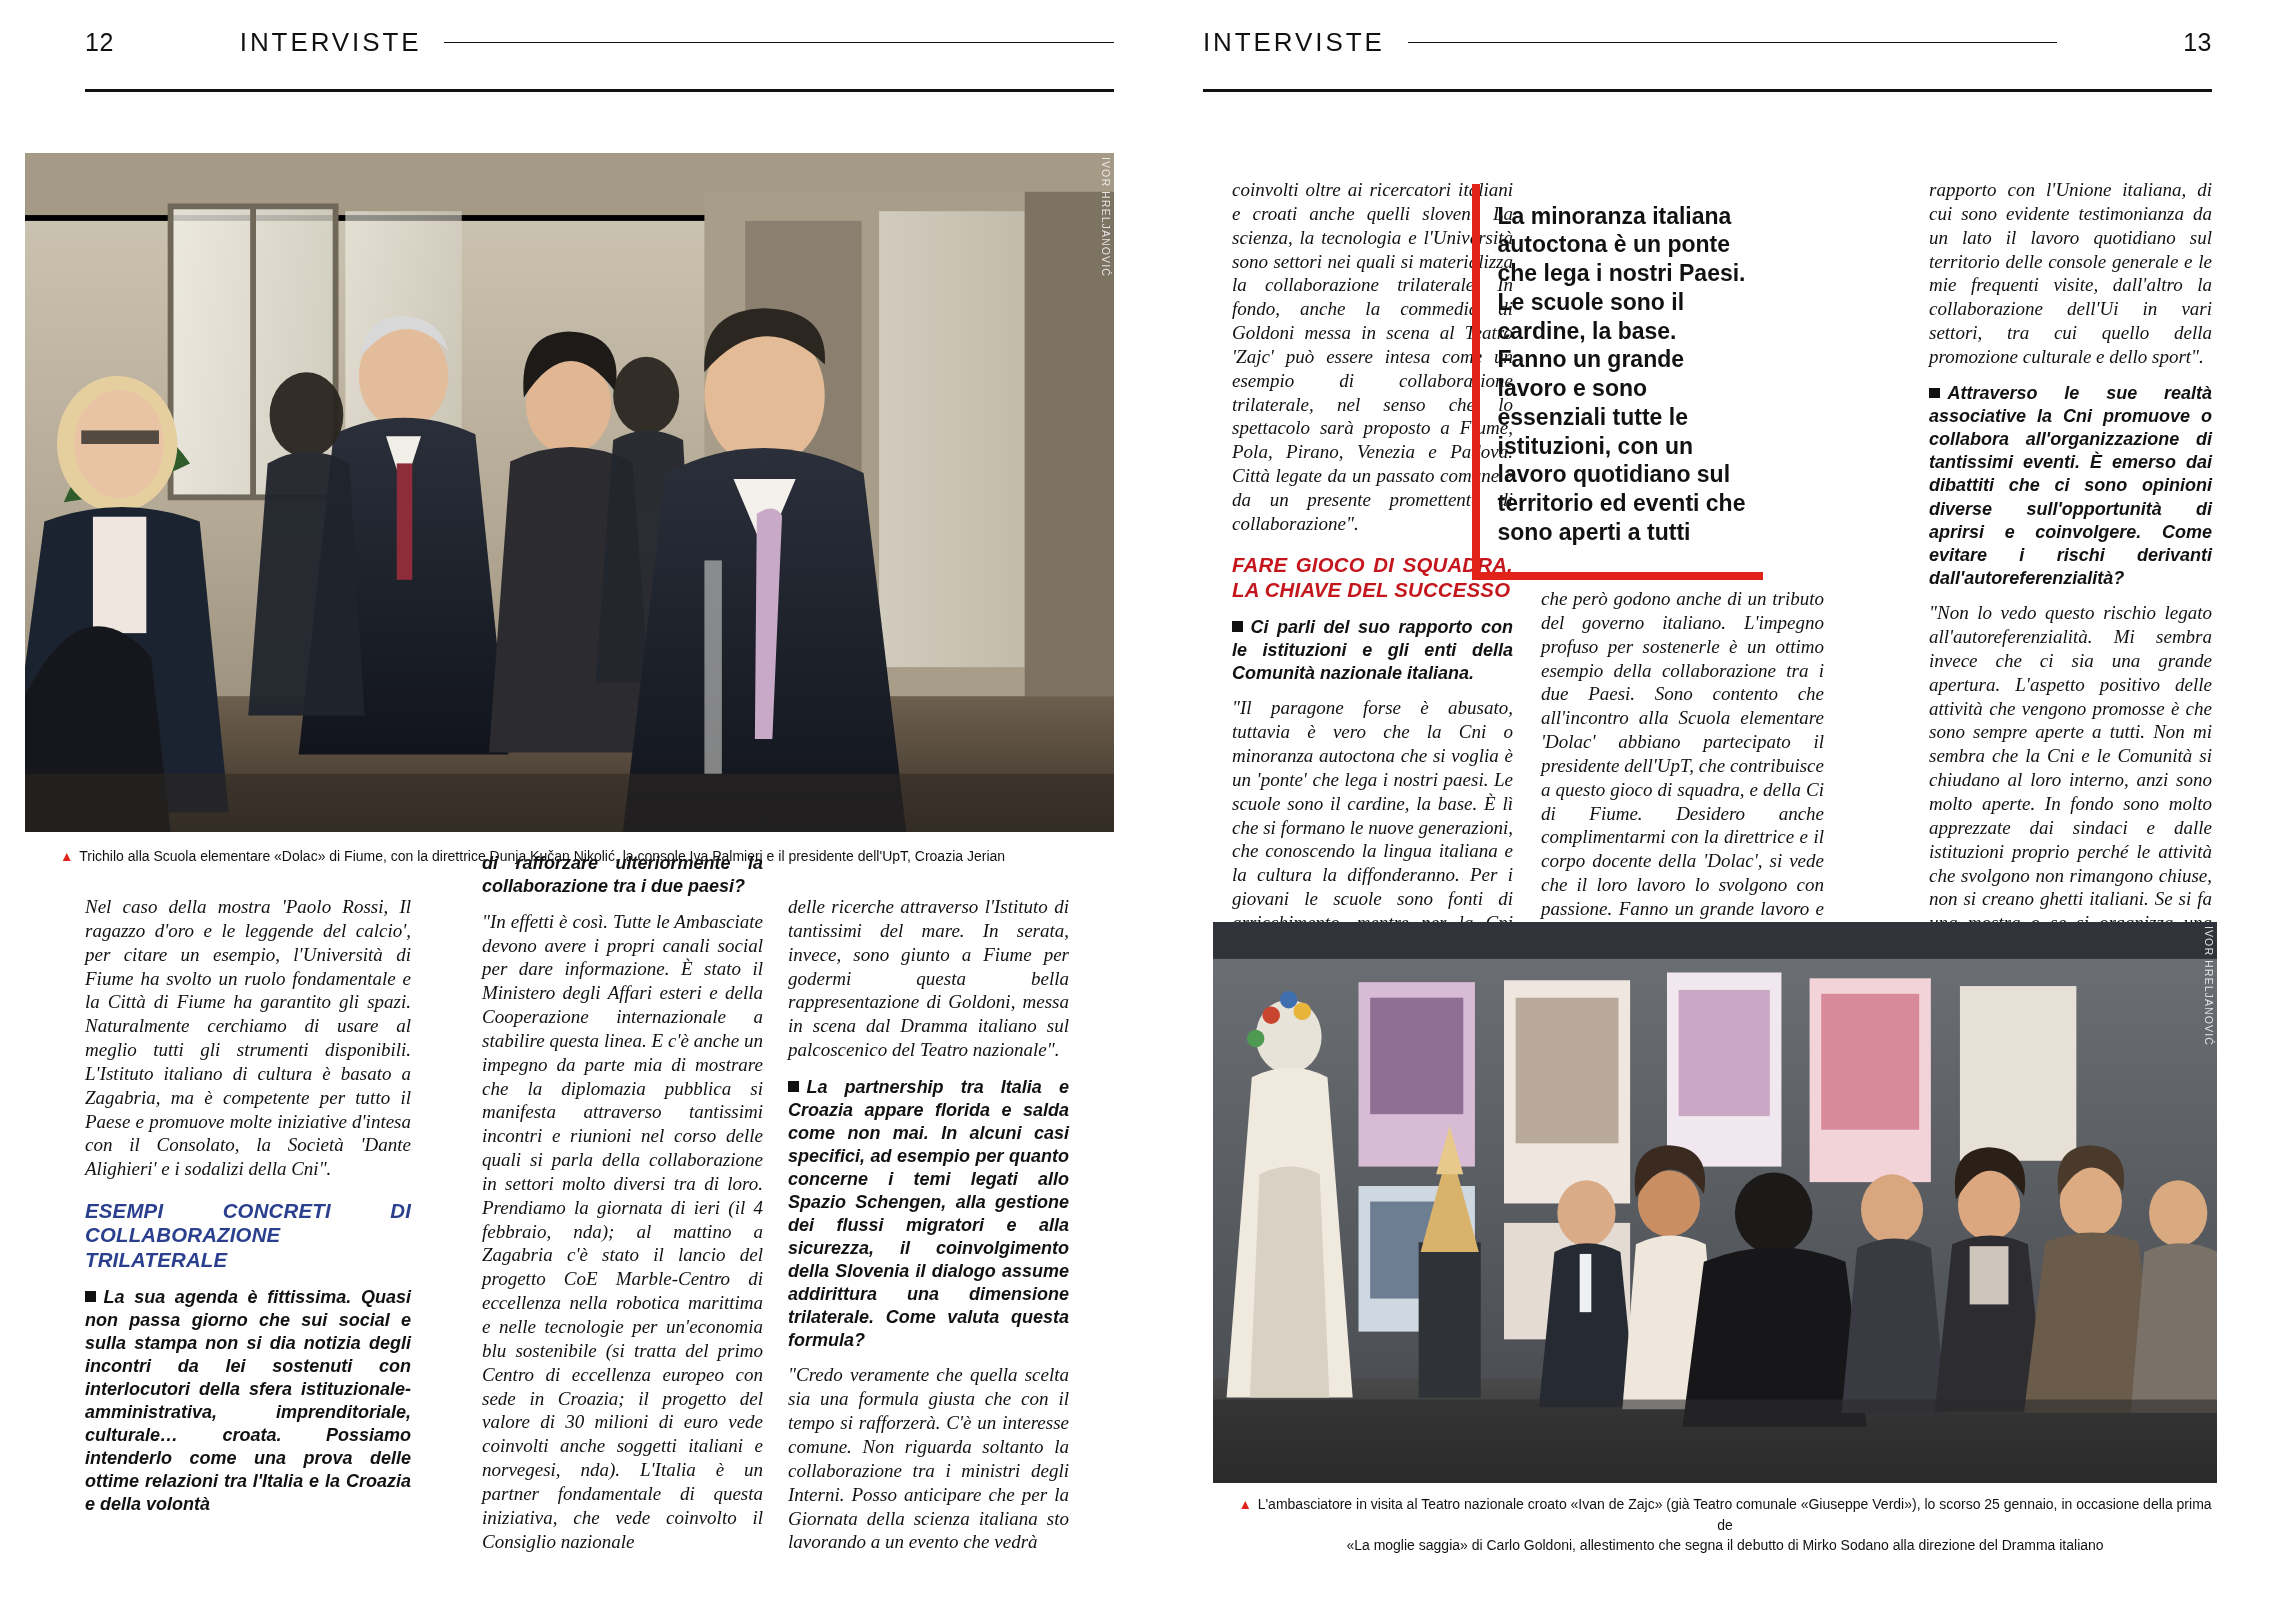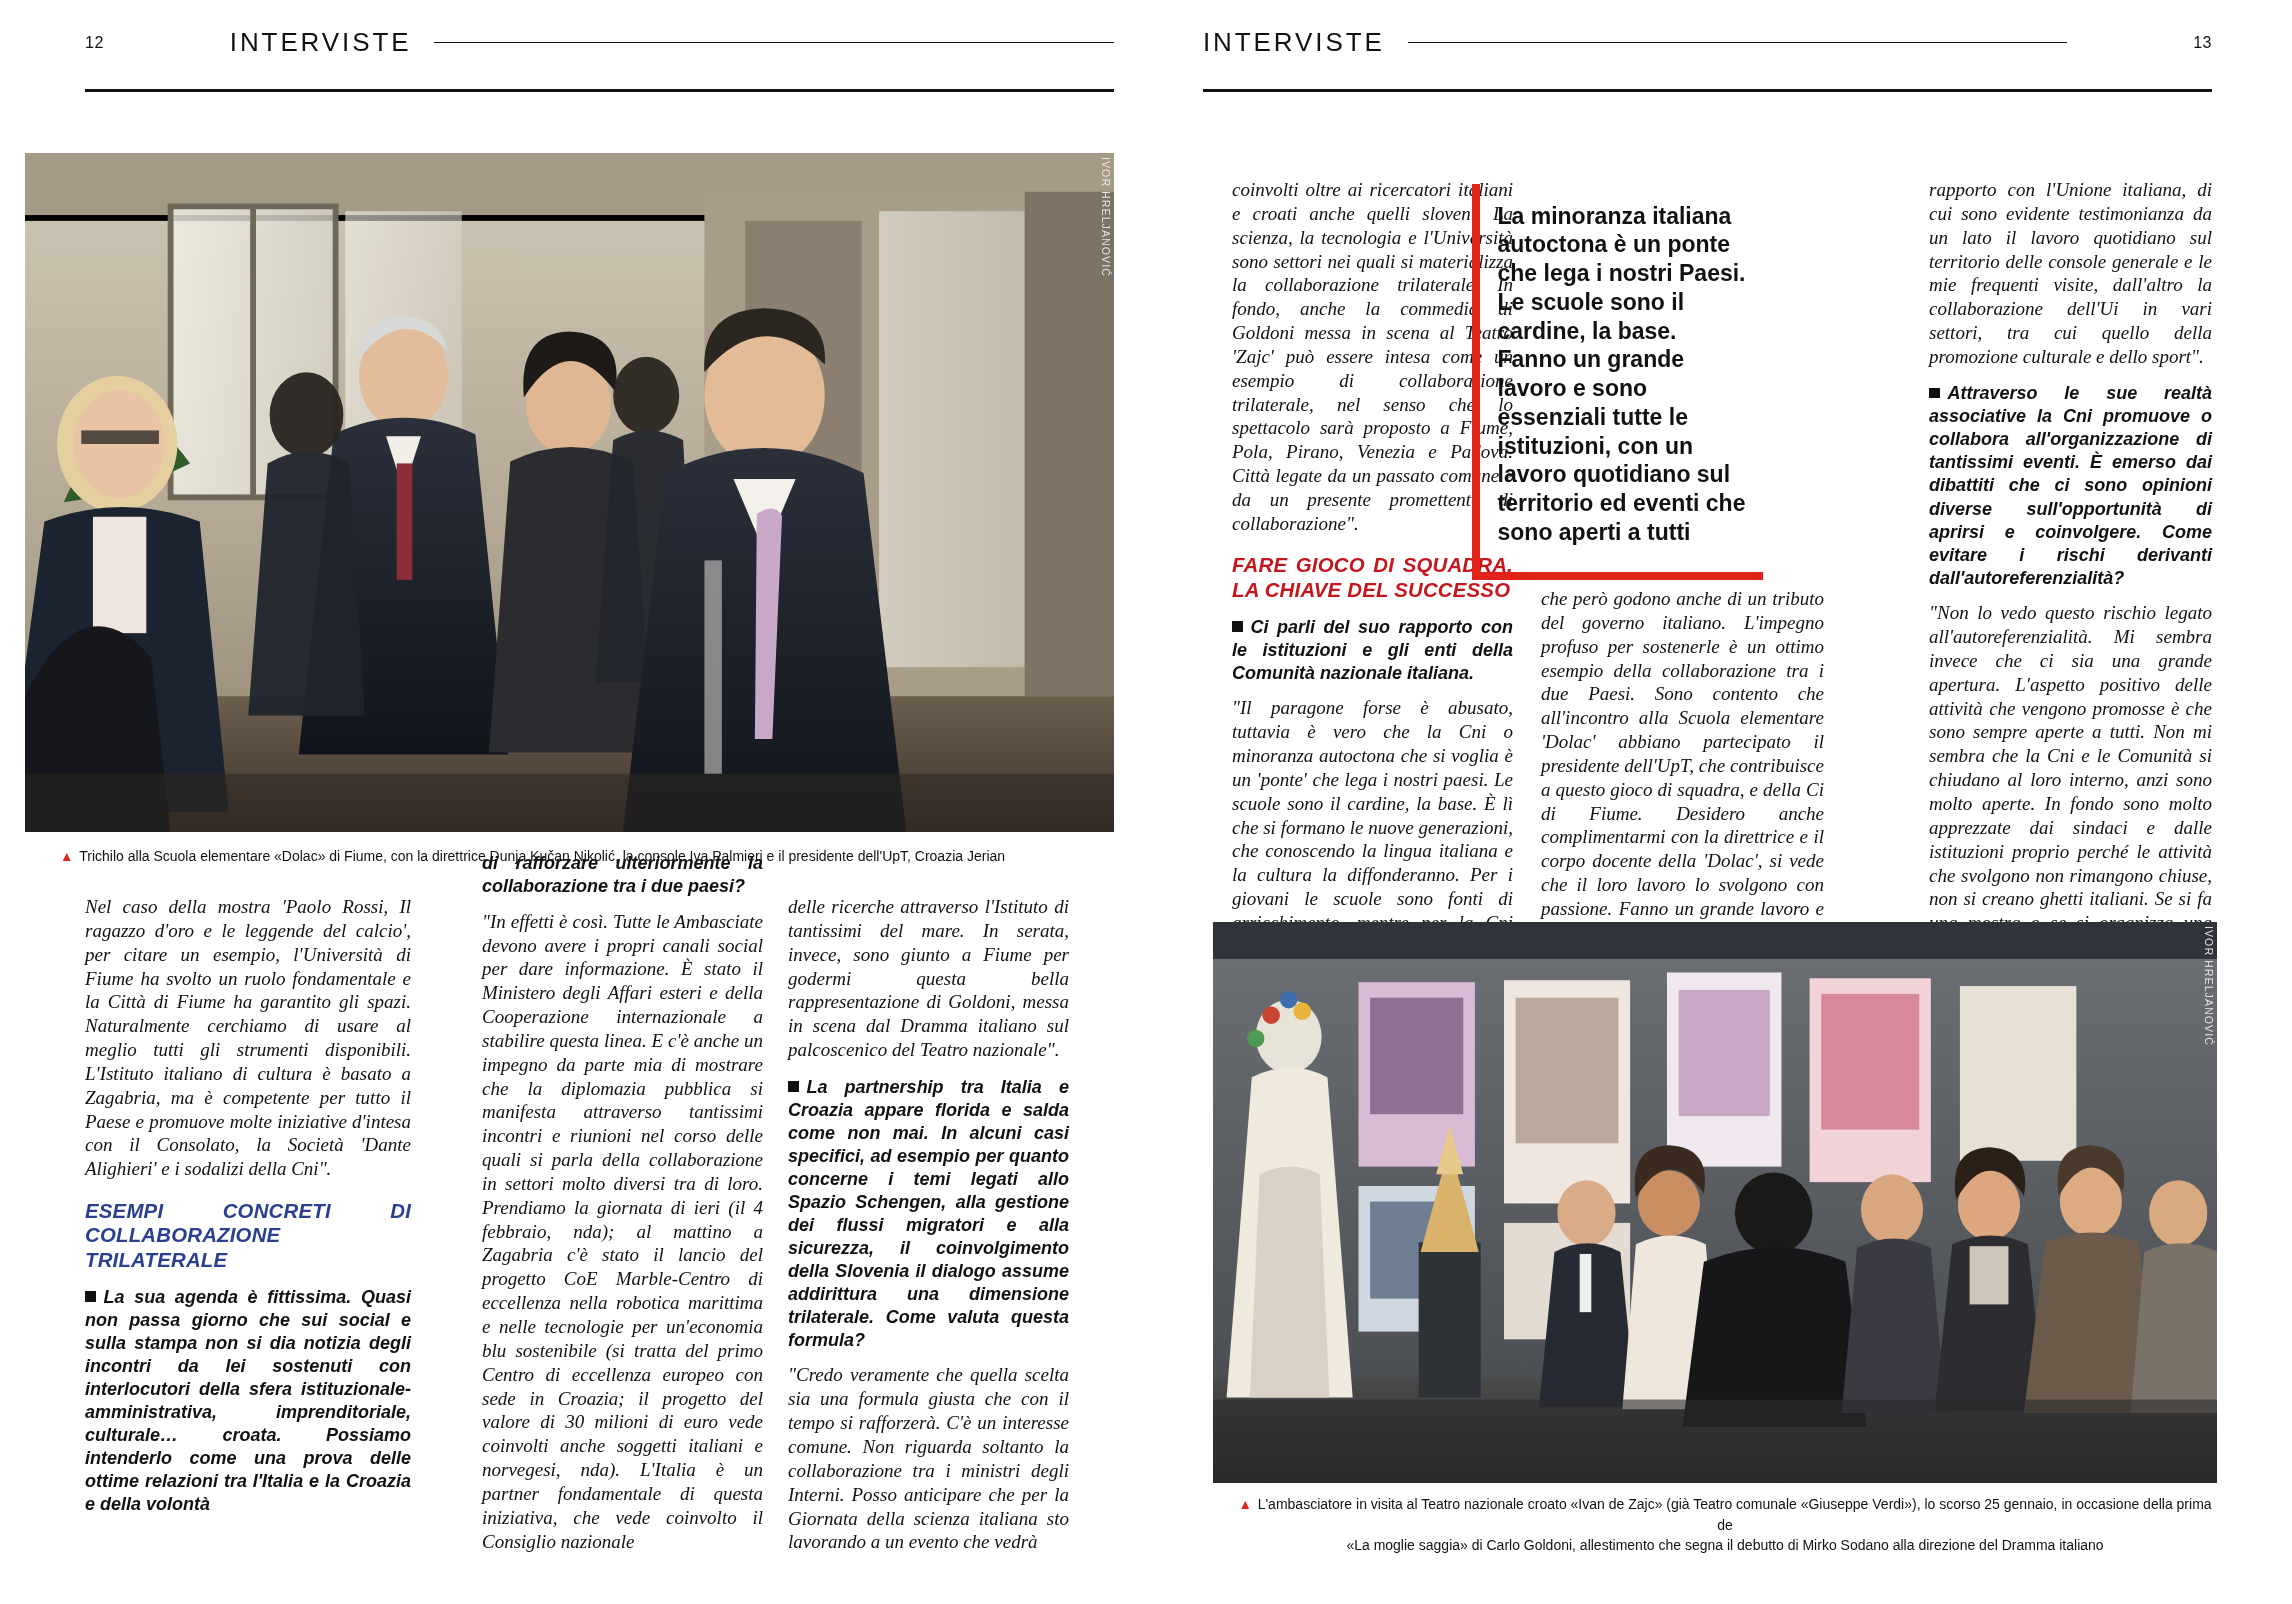--- a/index.html
+++ b/index.html
@@ -6,21 +6,21 @@
   body{font-family:"Liberation Serif",serif;}
   .page{
     width:2293px;height:1605px;position:relative;background:#fff;overflow:hidden;
   }
   
   .sheet{position:absolute;top:0;left:0;width:2293px;height:1605px;background:#ffffff;}
   .gutter{position:absolute;left:1146px;top:0;width:1px;height:1605px;background:#ffffff;}
 
   
   .head{position:absolute;display:flex;align-items:center;}
-  .folio{font-family:"Liberation Sans",sans-serif;font-size:16px;color:#111;letter-spacing:0.5px;}
+  .folio{font-family:"Liberation Sans",sans-serif;font-size:25px;color:#111;letter-spacing:0.5px;}
   .headword{font-family:"Liberation Sans",sans-serif;font-size:26px;letter-spacing:2.9px;color:#111;}
   .headrule{height:1.9px;background:#111;flex:1;}
 
   
   #head-left{left:85px;top:27px;width:1029px;}
   #head-left .folio{margin-right:126px;}
   #head-left .headword{margin-right:23px;}
   
   #head-right{left:1203px;top:27px;width:1009px;}
   #head-right .headword{margin-right:23px;}

